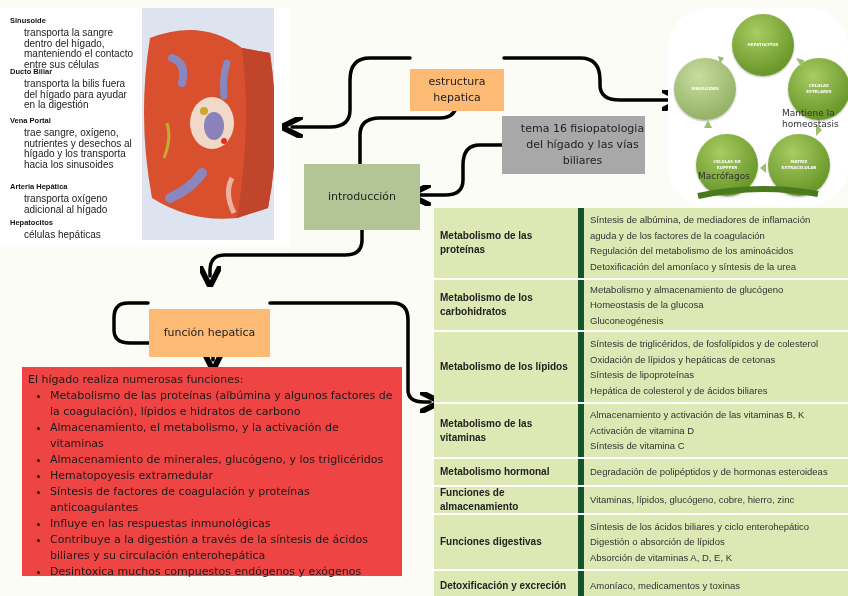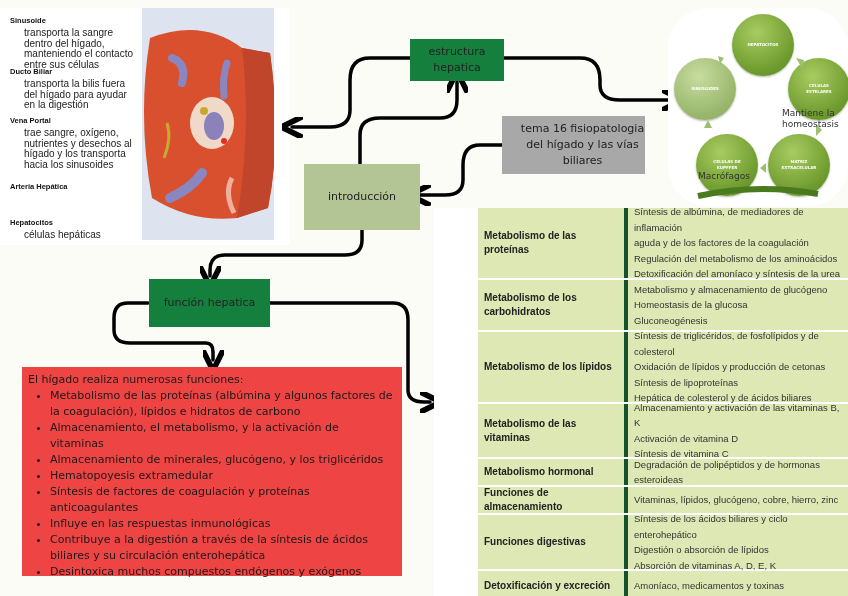--- a/index.html
+++ b/index.html
@@ -3,47 +3,48 @@
 <meta charset="utf-8">
 <style>
   html,body{margin:0;padding:0;}
   body{width:848px;height:596px;position:relative;overflow:hidden;background:#fcfcf7;font-family:"DejaVu Sans","Liberation Sans",sans-serif;}
   .abs{position:absolute;}
   .liver-panel{left:0;top:8px;width:290px;height:237px;background:#fff;}
   .liver-img{left:142px;top:8px;width:132px;height:232px;background:#dde4ef;}
   .lbl-h{position:absolute;left:10px;font-family:"Liberation Sans",sans-serif;font-weight:bold;font-size:7.5px;color:#111;}
   .lbl-t{position:absolute;left:24px;font-family:"Liberation Sans",sans-serif;font-size:10px;line-height:10.5px;color:#222;width:115px;}
   .box{position:absolute;display:flex;align-items:center;justify-content:center;text-align:center;font-size:11px;color:#222;line-height:16px;}
-  .teal{background:#15803d;}
+  .teal{background:#fdba74;margin-top:30px;}
   .green{background:#b3c595;}
   .gray{background:#a8a8a8;justify-content:flex-end;}
   .cycle{left:668px;top:8px;width:180px;height:198px;background:#fff;border-radius:40px;}
   .circle{position:absolute;width:62px;height:62px;border-radius:50%;background:radial-gradient(circle at 40% 30%,#a8cc62,#6d9a2c 70%,#5d8a22);display:flex;align-items:center;justify-content:center;text-align:center;color:#fff;font-size:4px;line-height:6px;font-weight:bold;box-shadow:0 1px 2px rgba(0,0,0,.3);}
   .circle.light{background:radial-gradient(circle at 40% 30%,#c8dca0,#97b66a 70%,#86a85a);}
   .note{position:absolute;font-size:9px;color:#333;line-height:11px;}
   .table{left:434px;top:208px;width:414px;background:#fff;}
   .row{display:flex;border-bottom:2px solid #fff;}
-  .cell-a{width:150px;background:#dde8b4;padding:8px 6px;box-sizing:border-box;display:flex;align-items:center;font-family:"Liberation Sans",sans-serif;font-weight:bold;font-size:10px;color:#222;line-height:14px;border-right:4px solid #14532d;margin-left:44px;}
+  .cell-a{width:150px;background:#dde8b4;padding:8px 6px;box-sizing:border-box;display:flex;align-items:center;font-family:"Liberation Sans",sans-serif;font-weight:bold;font-size:10px;color:#222;line-height:14px;border-right:6px solid #14532d;}
   .cell-b{flex:1;background:#dde8b4;padding:0 6px;box-sizing:border-box;font-family:"Liberation Sans",sans-serif;font-size:9.5px;color:#333;line-height:15.5px;display:flex;flex-direction:column;justify-content:center;}
   .orange{left:22px;top:367px;width:380px;height:209px;background:#ef4444;box-sizing:border-box;padding:5px 6px;font-size:11px;line-height:16px;color:#1a1a1a;}
   .orange ul{margin:0;padding-left:22px;}
   .orange li{margin:0;}
   svg.connectors{position:absolute;left:0;top:0;}
 </style>
 </head>
 <body>
 
 <div class="abs liver-panel">
   <div class="lbl-h" style="top:8px">Sinusoide</div>
   <div class="lbl-t" style="top:20px">transporta la sangre dentro del hígado, manteniendo el contacto entre sus células</div>
   <div class="lbl-h" style="top:59px">Ducto Biliar</div>
   <div class="lbl-t" style="top:71px">transporta la bilis fuera del hígado para ayudar en la digestión</div>
   <div class="lbl-h" style="top:108px">Vena Portal</div>
   <div class="lbl-t" style="top:120px">trae sangre, oxígeno, nutrientes y desechos al hígado y los transporta hacia los sinusoides</div>
   <div class="lbl-h" style="top:174px">Arteria Hepática</div>
+  <div class="lbl-t" style="top:186px">transporta oxígeno adicional al hígado</div>
   <div class="lbl-h" style="top:210px">Hepatocitos</div>
   <div class="lbl-t" style="top:222px">células hepáticas</div>
 </div>
 <div class="abs liver-img">
   <svg width="132" height="232" viewBox="0 0 132 232">
     <path d="M8 30 Q60 10 100 40 L128 45 Q140 130 126 200 L95 210 Q50 215 10 190 Q-5 110 8 30 Z" fill="#d9502e"></path>
     <path d="M100 40 L128 45 Q140 130 126 200 L95 210 Q110 120 100 40 Z" fill="#c0452a"></path>
     <ellipse cx="70" cy="115" rx="22" ry="26" fill="#f0d9c8"></ellipse>
     <ellipse cx="72" cy="118" rx="10" ry="14" fill="#8a82b8"></ellipse>
     <circle cx="62" cy="103" r="4" fill="#c9a830"></circle>
@@ -131,21 +132,21 @@
     <div class="cell-b">
       <span>Metabolismo y almacenamiento de glucógeno</span>
       <span>Homeostasis de la glucosa</span>
       <span>Gluconeogénesis</span>
     </div>
   </div>
   <div class="row" style="height:70px">
     <div class="cell-a">Metabolismo de los lípidos</div>
     <div class="cell-b">
       <span>Síntesis de triglicéridos, de fosfolípidos y de colesterol</span>
-      <span>Oxidación de lípidos y producción de cetonas</span>
+      <span>Oxidación de lípidos y hepáticas de cetonas</span>
       <span>Síntesis de lipoproteínas</span>
       <span>Hepática de colesterol y de ácidos biliares</span>
     </div>
   </div>
   <div class="row" style="height:53px">
     <div class="cell-a">Metabolismo de las vitaminas</div>
     <div class="cell-b">
       <span>Almacenamiento y activación de las vitaminas B, K</span>
       <span>Activación de vitamina D</span>
       <span>Síntesis de vitamina C</span>

